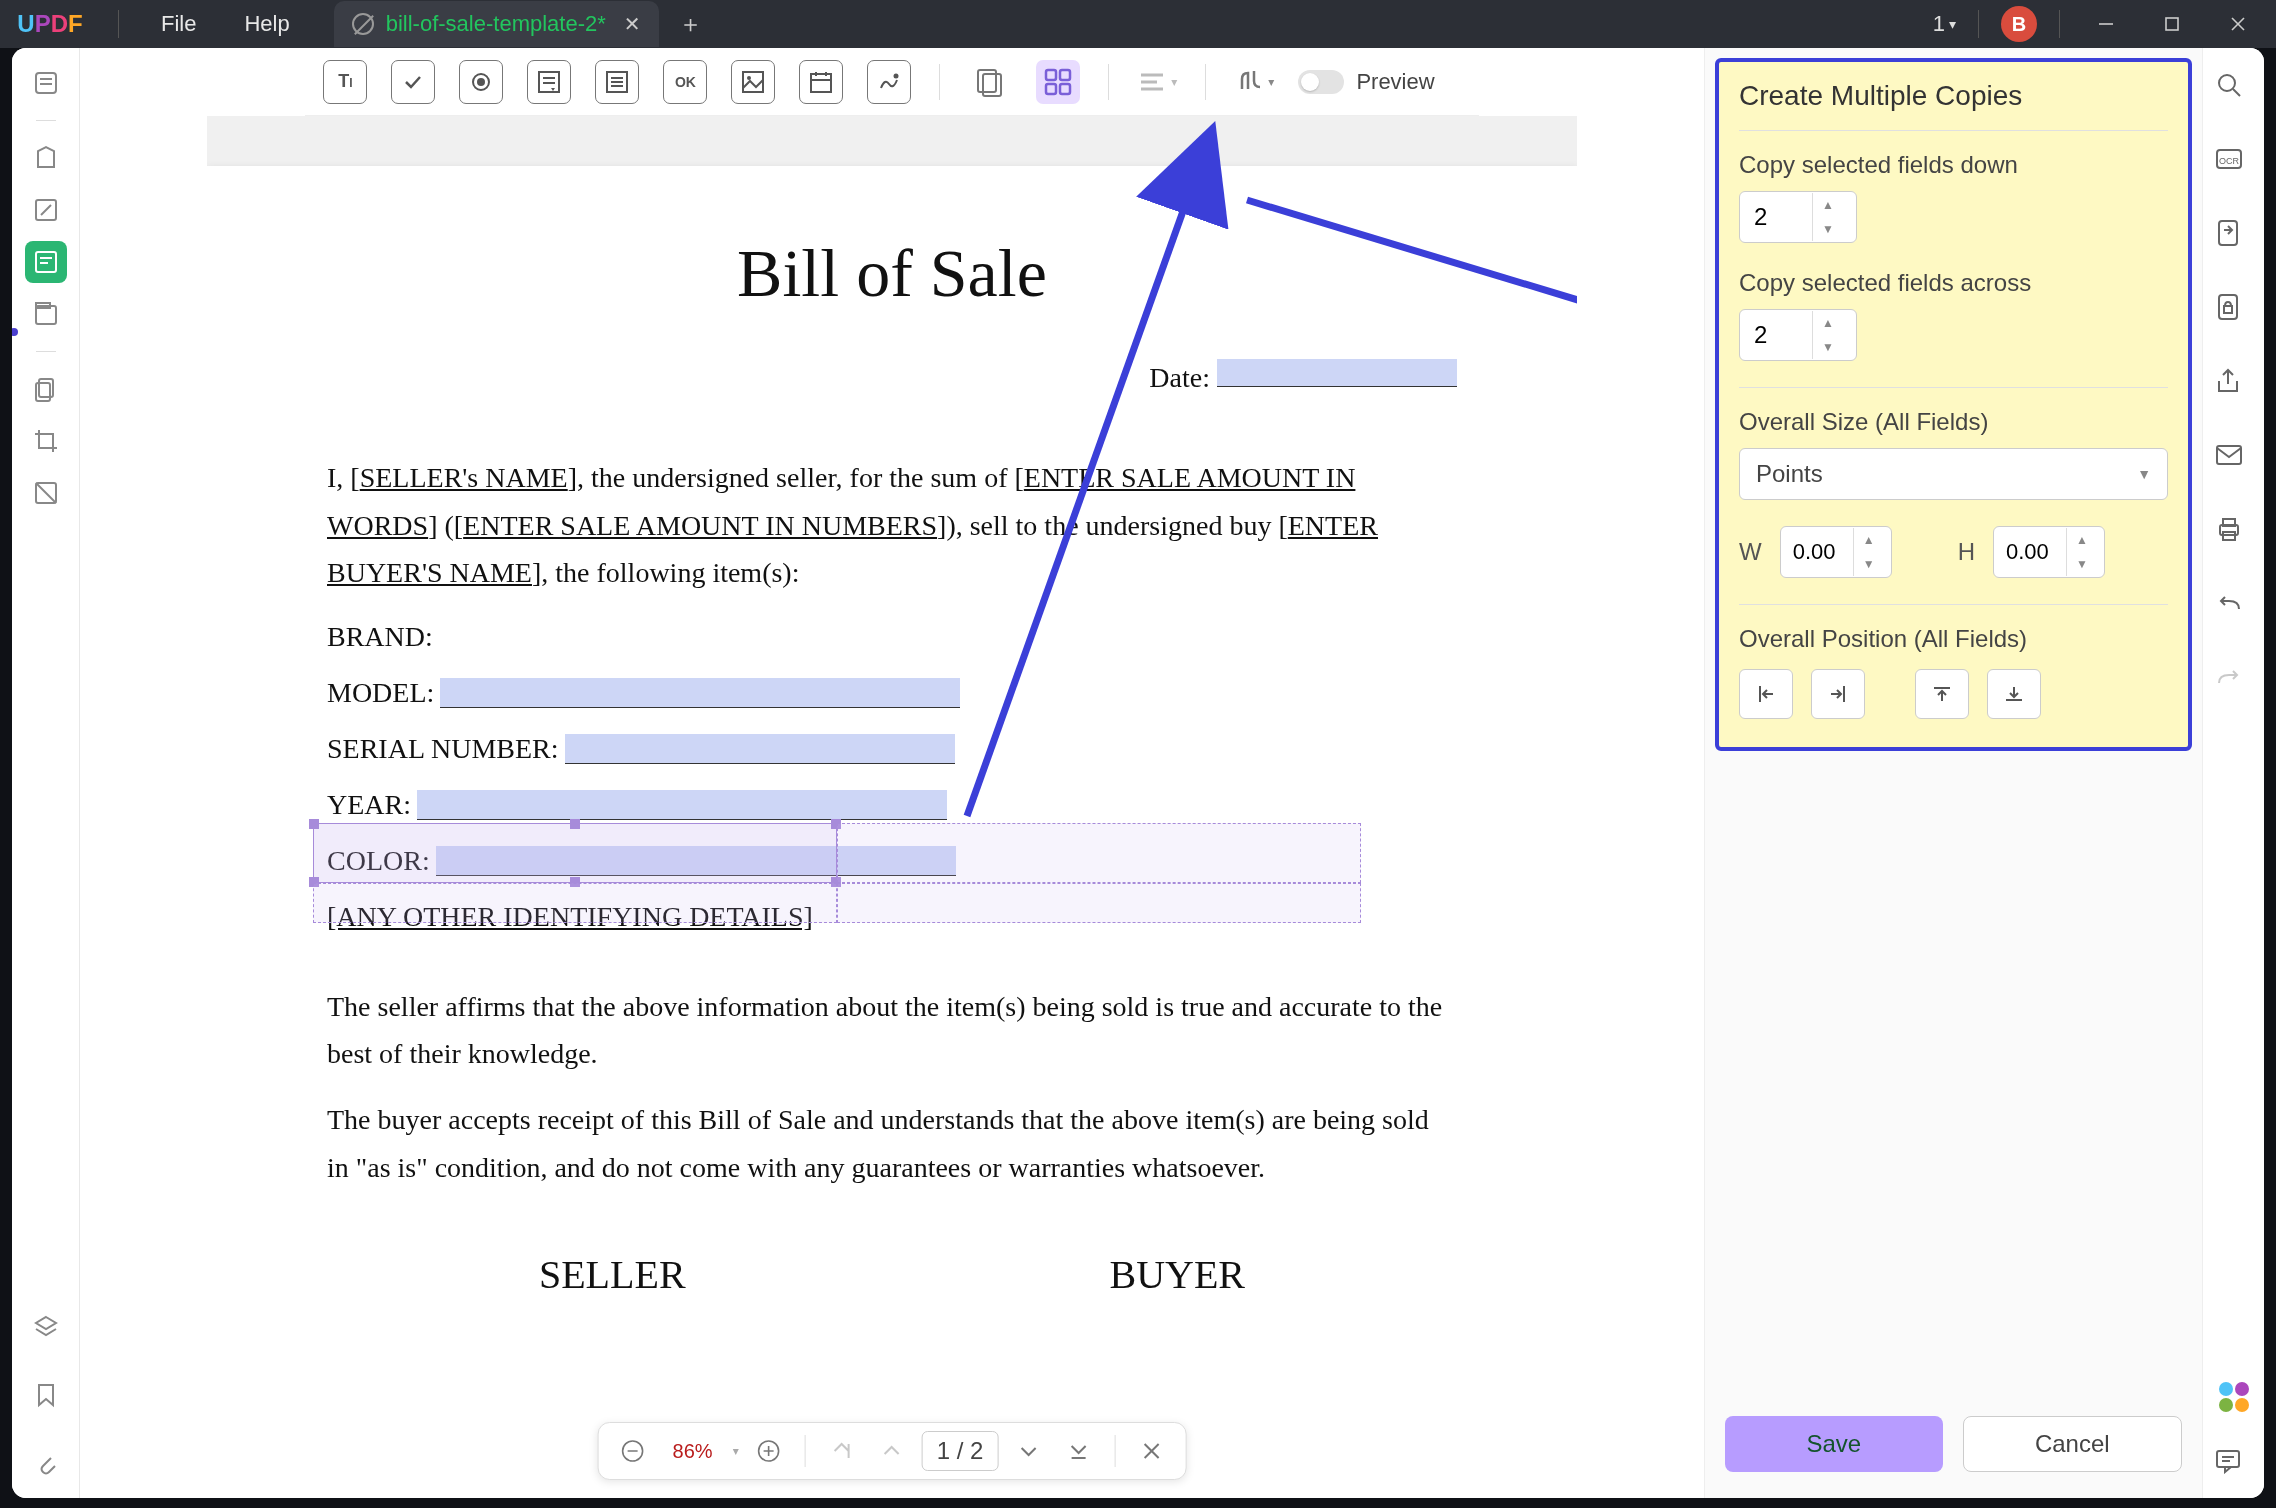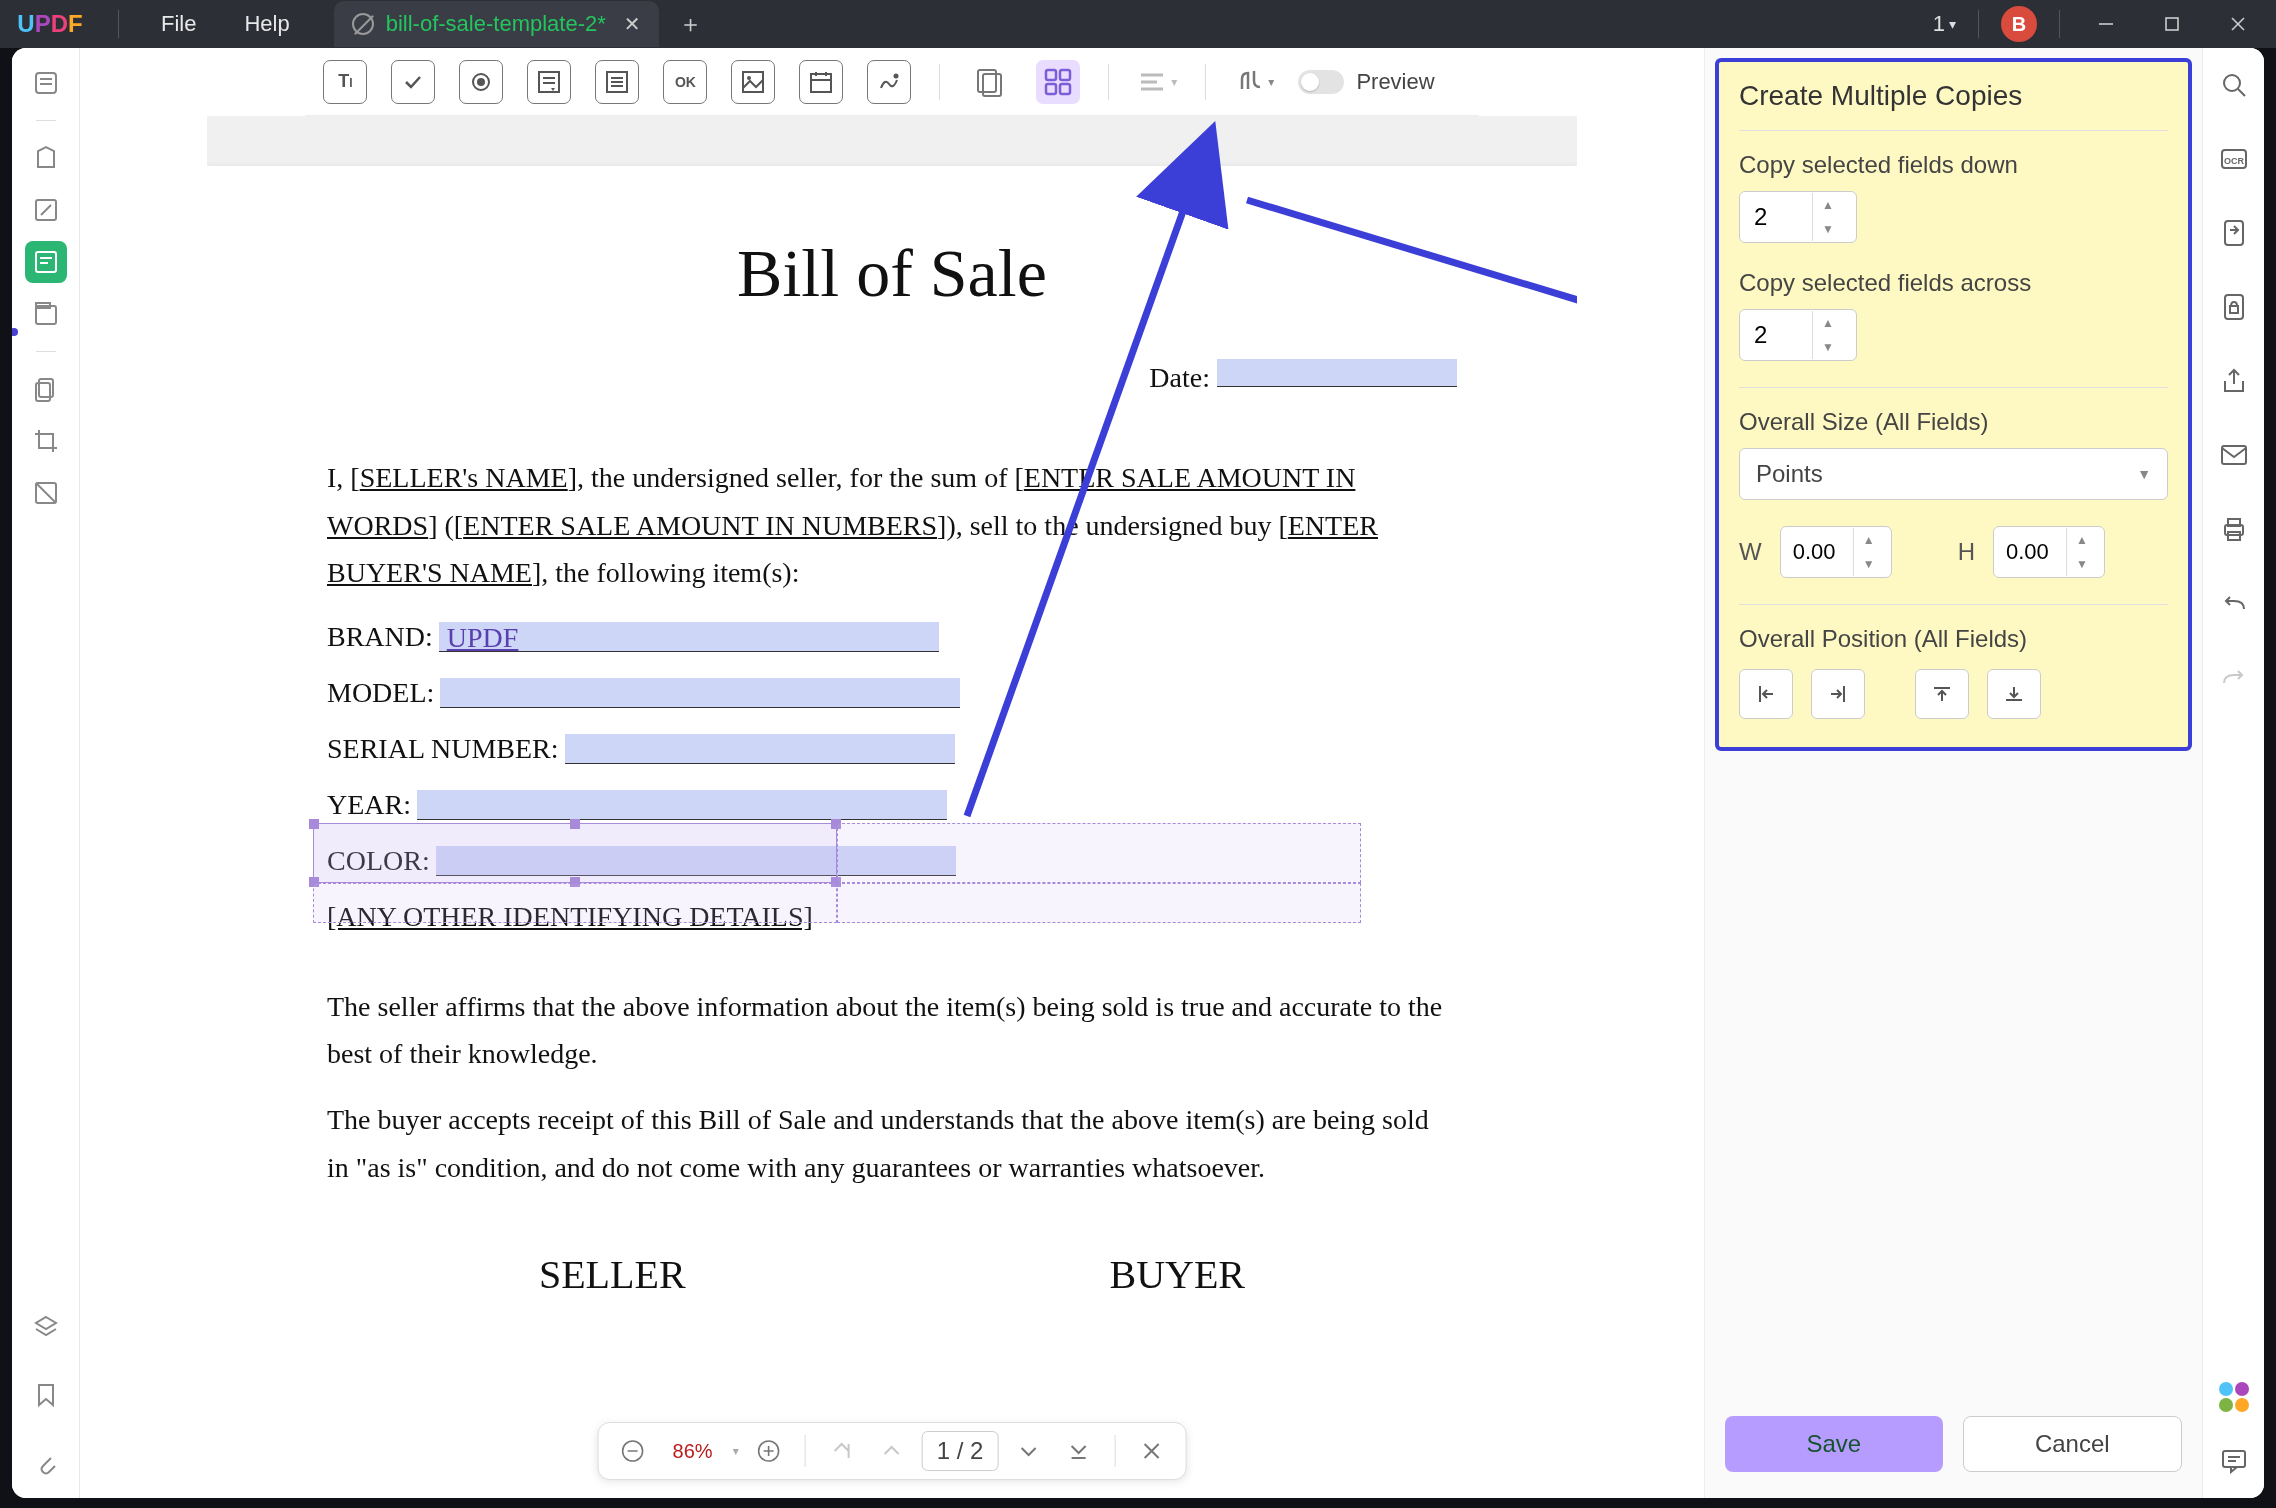--- a/index.html
+++ b/index.html
@@ -83,21 +83,21 @@
 .wh-input { border:1px solid #ccc; border-radius:6px; width:112px; height:52px; background:#fff; display:flex; align-items:center;}
 .wh-input input { border:none; width:72px; font-size:22px; padding-left:12px; outline:none;}
 .pos-row { display:flex; gap:18px; margin-top:16px;}
 .pos-btn { width:54px; height:50px; border:1px solid #ccc; border-radius:6px; background:#fff; display:flex; align-items:center; justify-content:center; cursor:pointer; color:#555;}
 .panel-footer { margin-top:auto; display:flex; gap:20px; padding:18px 20px 26px 20px;}
 .btn-save { flex:1; height:56px; background:#b79cff; color:#14532d; border:none; border-radius:8px; font-size:24px; cursor:pointer;}
 .btn-cancel { flex:1; height:56px; background:#fff; color:#444; border:1px solid #ccc; border-radius:8px; font-size:24px; cursor:pointer;}
 
 
 .right-rail { width:62px; background:#fff; border-left:1px solid #eee; display:flex; flex-direction:column; align-items:center; padding-top:18px; gap:36px;}
-.rr-btn { width:38px; height:38px; color:#666; cursor:pointer; display:flex; align-items:center; justify-content:center;font-weight:bold;}
+.rr-btn { width:38px; height:38px; color:#666; cursor:pointer; display:flex; align-items:center; }
 .rr-bottom { margin-top:auto; padding-bottom:18px; display:flex; flex-direction:column; gap:30px; align-items:center;}
 .flower { width:30px; height:30px; position:relative;}
 .flower::before,.flower::after{content:"";position:absolute;width:14px;height:14px;border-radius:50%;}
 .flower::before{background:#4fc3f7;left:0;top:0;box-shadow:16px 0 #ab47bc,0 16px #7cb342,16px 16px #ffa726;}
 svg.anno { position:absolute; top:0; left:0; pointer-events:none; }
 
 svg { display:block; }
 </style>
 </head>
 <body>
@@ -318,21 +318,20 @@
       <div class="page">
         <div class="doc-title">Bill of Sale</div>
         <div class="date-row"><span>Date:</span> <span class="field" style="width:240px"></span></div>
 
         <div class="body-text">
           <span>I, [</span><span class="u">SELLER's NAME</span><span>], the undersigned seller, for the sum of [</span><span class="u">ENTER SALE AMOUNT IN WORDS</span><span>] ([</span><span class="u">ENTER SALE AMOUNT IN NUMBERS</span><span>]), sell to the undersigned buy [</span><span class="u">ENTER BUYER'S NAME</span><span>], the following item(s):</span>
         </div>
 
         <div class="form-row">
             <span class="form-label">BRAND:</span> 
-            <span class="fld brand-val" style="width:500px">UPDF</span>
           </div>
 
         <div class="form-row" style="position:relative;">
             <span class="form-label">MODEL:</span> 
             <span class="fld" style="width:520px;position:relative;z-index:2"></span>
           </div>
 
         <div class="selected-box" style="left:106px; top:657px; width:524px; height:60px; border-style:solid; background:rgba(200,180,240,.25);">
           <div class="handle" style="left:-5px;top:-5px"></div>
             <div class="handle" style="left:50%;top:-5px;margin-left:-5px"></div>

